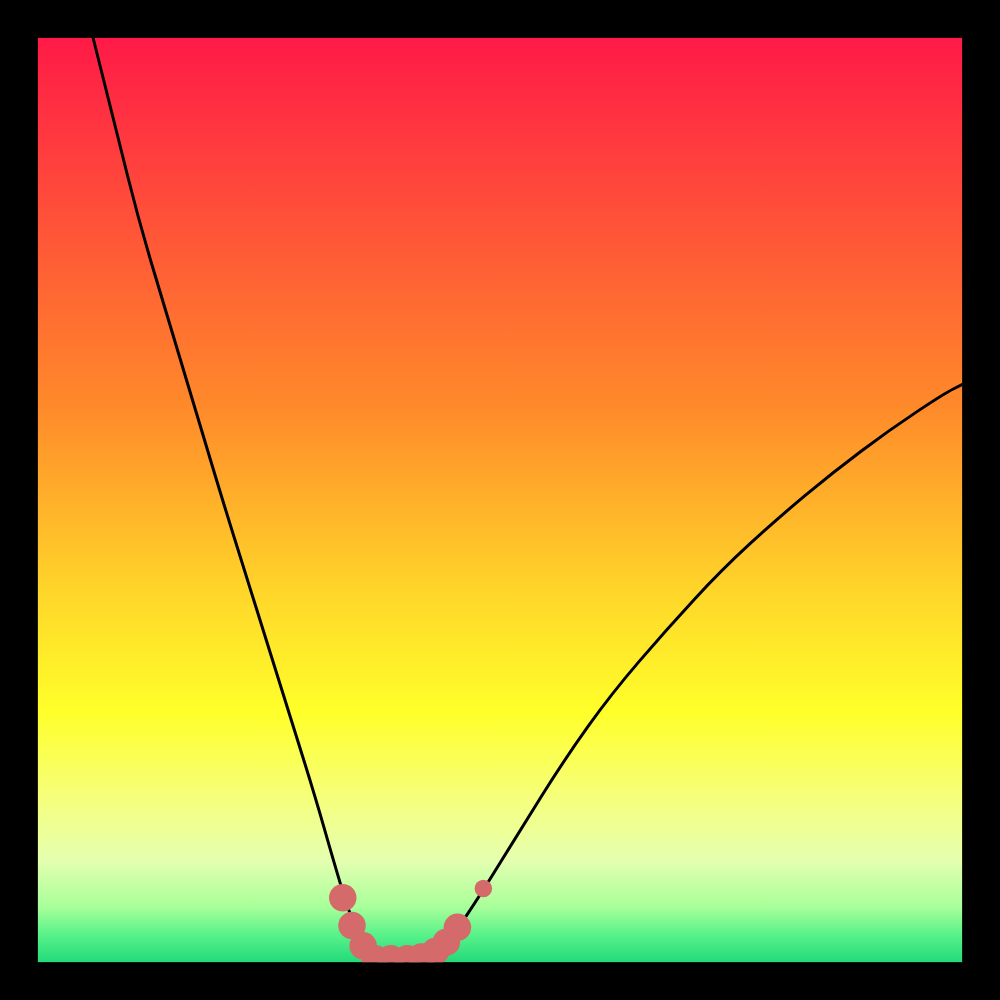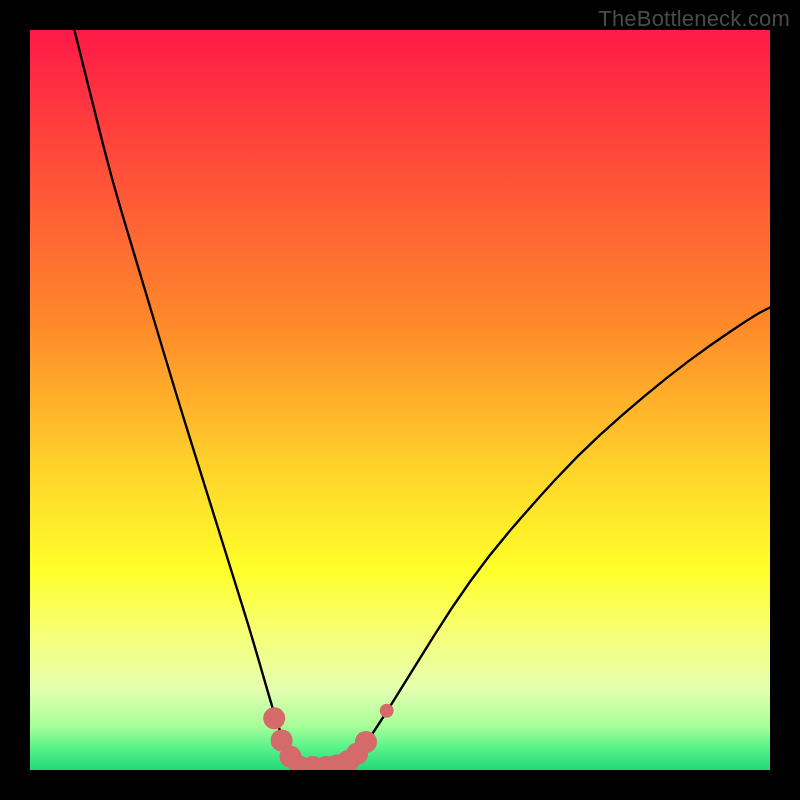--- a/index.html
+++ b/index.html
@@ -36,21 +36,20 @@
     font-weight: 500;
     letter-spacing: 0.2px;
     pointer-events: none;
   }
   svg { display: block; }
 </style>
 </head>
 <body>
 
 <div class="frame">
-  <div class="watermark">TheBottleneck.com</div>
   <div class="plot-area">
     <svg id="chart-svg" width="740" height="740" viewBox="0 0 740 740" preserveAspectRatio="none">
         <defs>
           <linearGradient id="bg-grad" x1="0" y1="0" x2="0" y2="1">
             <stop offset="0%" stop-color="#ff1a47"></stop>
             <stop offset="40%" stop-color="#ff8a2a"></stop>
             <stop offset="60%" stop-color="#ffd62a"></stop>
             <stop offset="73%" stop-color="#ffff2a"></stop>
             <stop offset="82%" stop-color="#f6ff7a"></stop>
             <stop offset="89%" stop-color="#e4ffb0"></stop>

